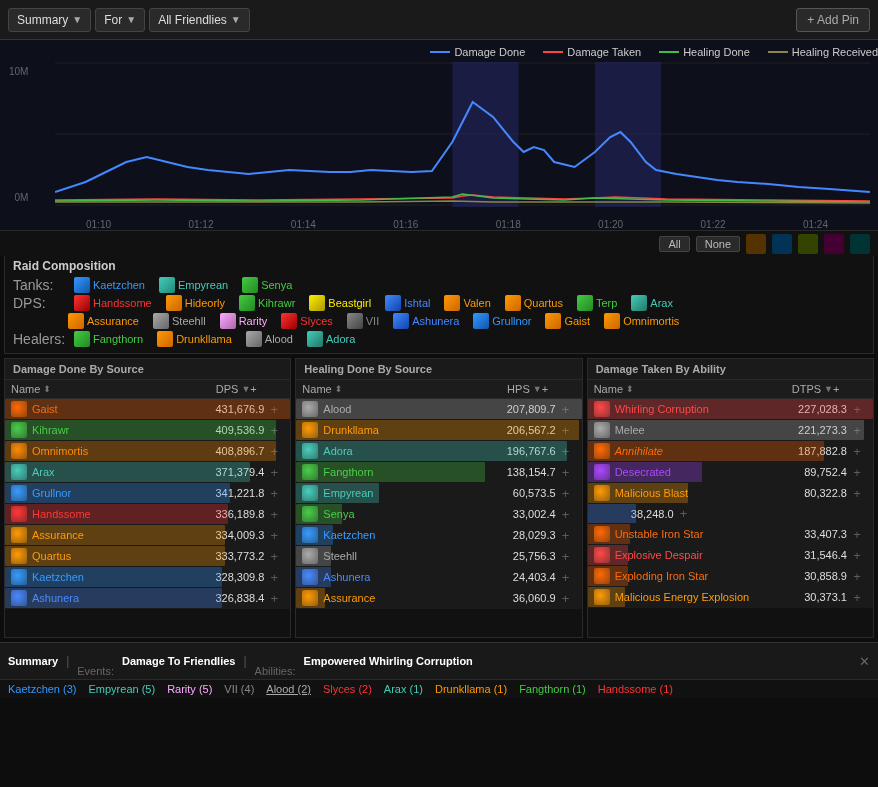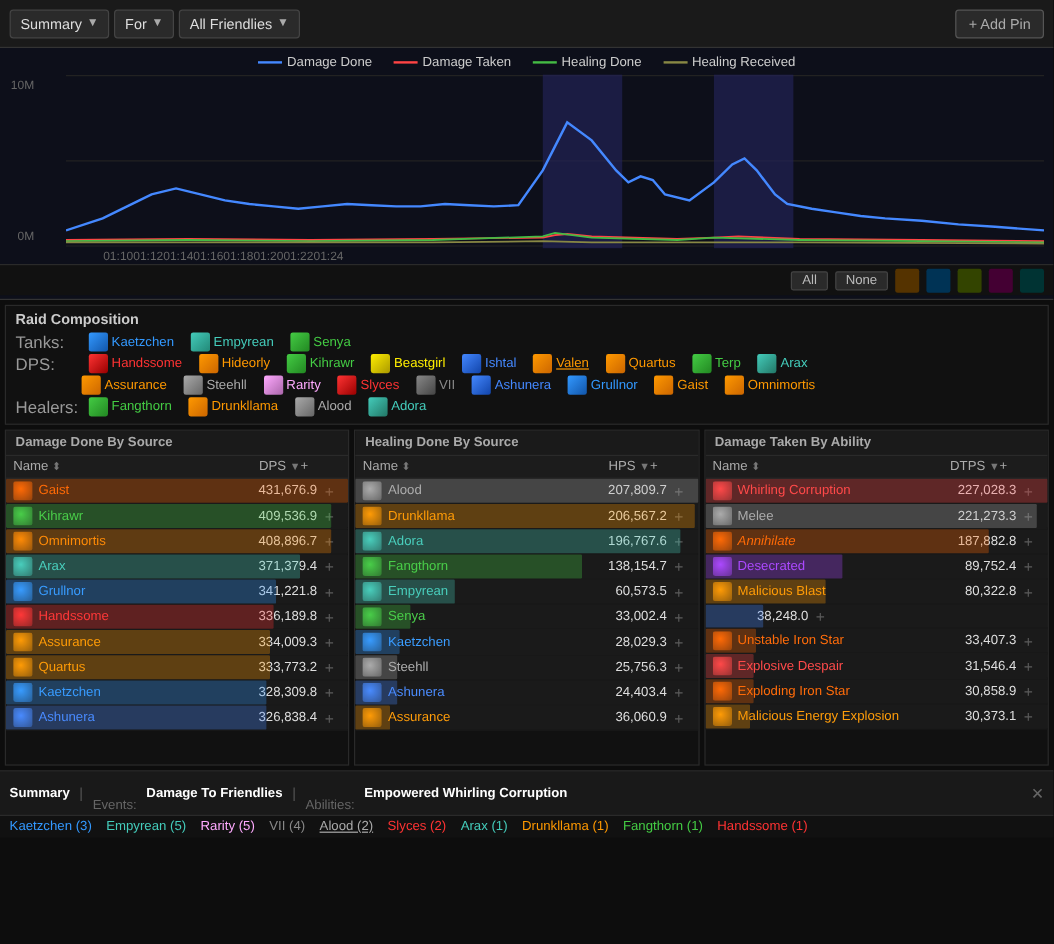--- a/index.html
+++ b/index.html
@@ -50,33 +50,33 @@
     
     .chart-area {
       background: #0d0f1a;
       border-bottom: 1px solid #333;
       height: 210px;
       position: relative;
       padding: 6px 0 0 0;
     }
     .chart-legend {
       display: flex;
-      justify-content: center;
+      justify-content: flex-end;
       gap: 18px;
       font-size: 11px;
       margin-bottom: 4px;
     }
     .legend-item { display: flex; align-items: center; gap: 4px; }
     .legend-line { width: 20px; height: 2px; }
     .chart-xaxis {
       display: flex;
-      justify-content: flex-start;
+      justify-content: space-between;
       font-size: 10px;
       color: #666;
-      margin: 2px 50px 0 50px;
+      margin: 12px 50px 0 50px;
       padding-left: 36px;
     }
     .chart-filter-bar {
       background: #111;
       border-top: 1px solid #2a2a2a;
       display: flex;
       align-items: center;
       padding: 3px 8px;
       gap: 6px;
       height: 26px;
@@ -389,21 +389,21 @@
     <span class="raid-player">
       <span class="player-icon" style="background: linear-gradient(135deg,#ffee00,#aa9900);"></span>
       <span style="color:#ffee00;">Beastgirl</span>
     </span>
     <span class="raid-player">
       <span class="player-icon" style="background: linear-gradient(135deg,#4488ff,#1144aa);"></span>
       <span style="color:#4488ff;">Ishtal</span>
     </span>
     <span class="raid-player">
       <span class="player-icon" style="background: linear-gradient(135deg,#ff9900,#cc6600);"></span>
-      <span style="color:#ff9900;text-decoration:underline;">Valen</span>
+      <span style="color:#ff9900;">Valen</span>
     </span>
     <span class="raid-player">
       <span class="player-icon" style="background: linear-gradient(135deg,#ff9900,#cc6600);"></span>
       <span style="color:#ff9900;">Quartus</span>
     </span>
     <span class="raid-player">
       <span class="player-icon" style="background: linear-gradient(135deg,#44cc44,#228822);"></span>
       <span style="color:#44cc44;">Terp</span>
     </span>
     <span class="raid-player">

